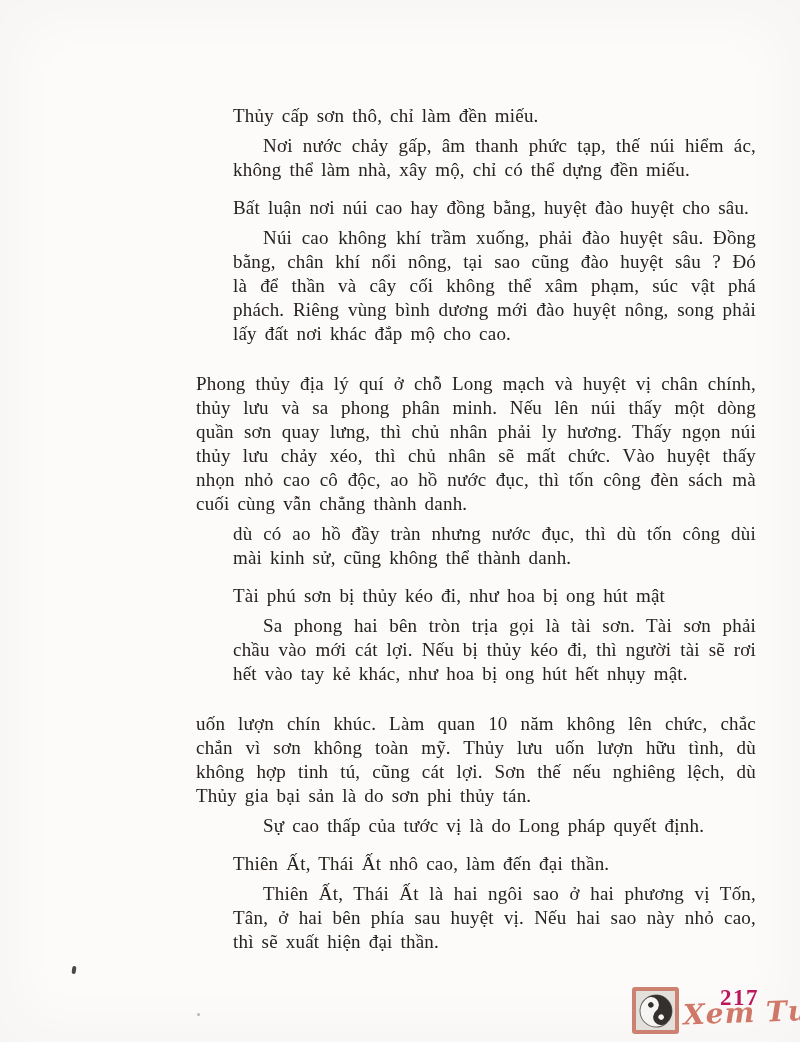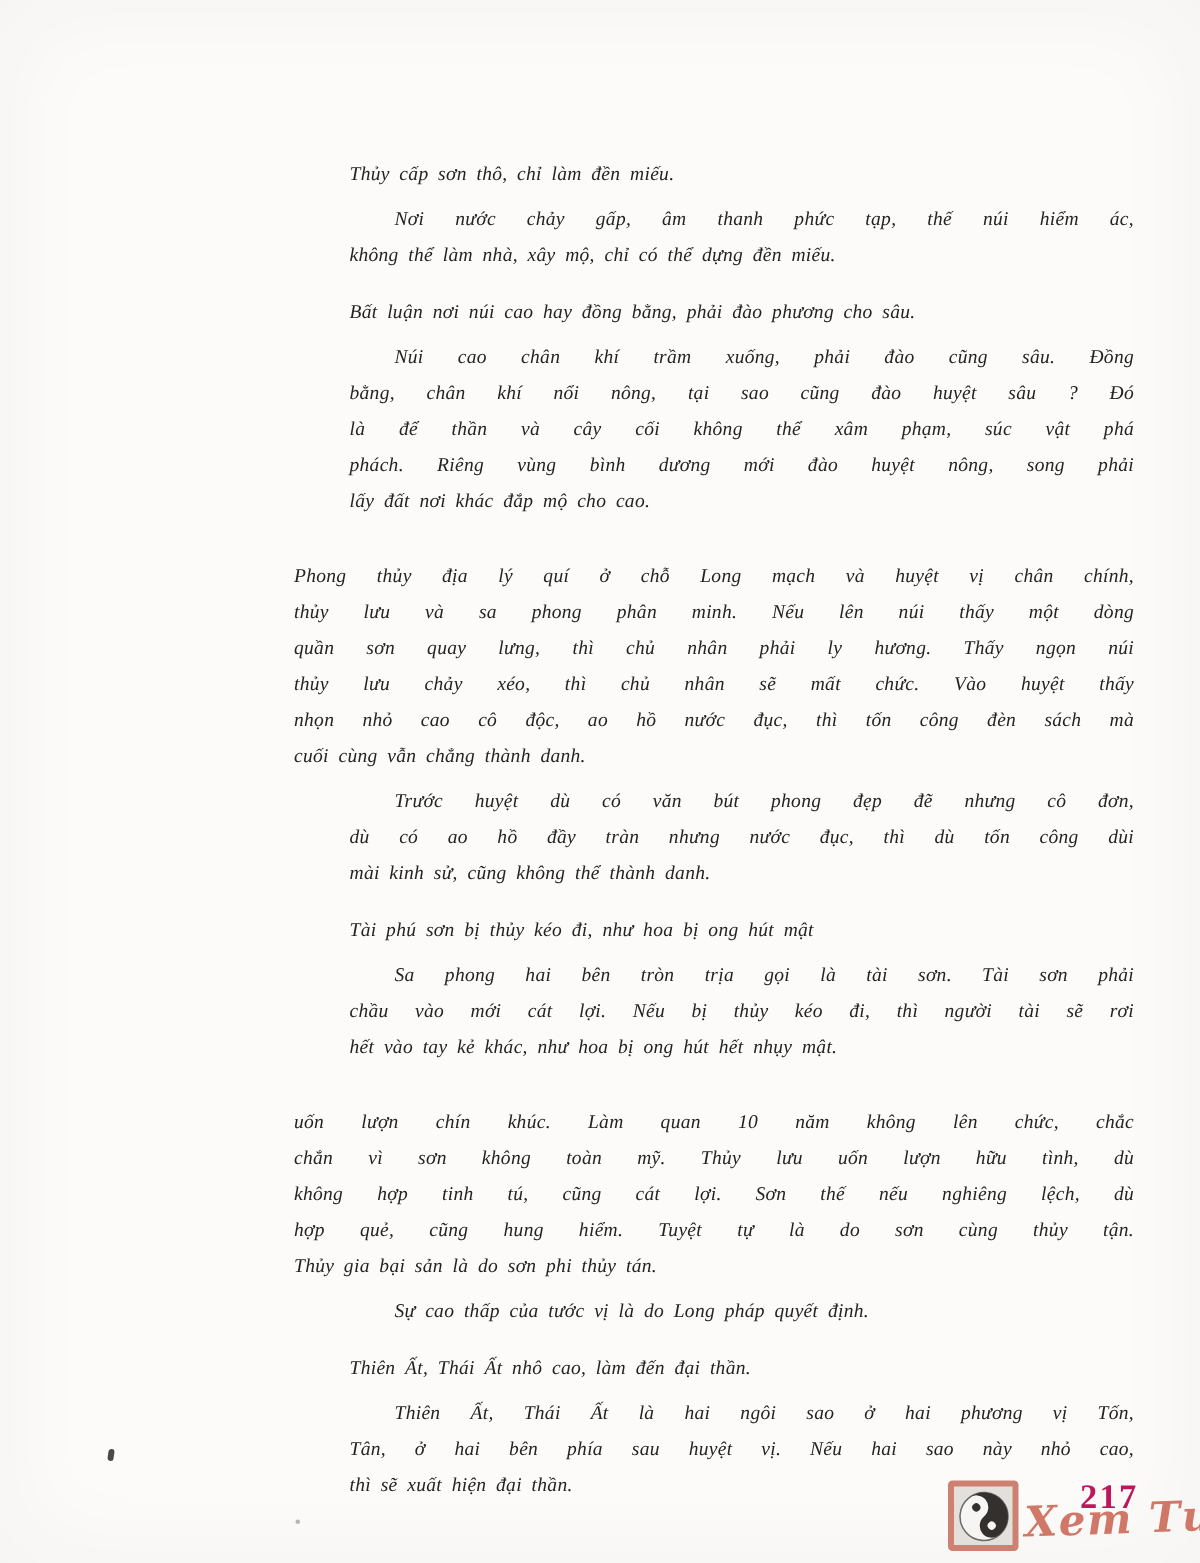--- a/index.html
+++ b/index.html
@@ -23,28 +23,27 @@
   }
 
   .block { margin-top: 13px; }
   .block:first-child { margin-top: 0; }
   .block.explanation { margin-top: 6px; }
   .block.main { margin-top: 26px; }
   .block.statement { margin-top: 14px; }
   .block.statement, .block.explanation { margin-left: 37px; }
 
   .line {
-    font-size: 13px;
+    font-size: 19px;
     line-height: 24px;
     word-spacing: 3px;
     letter-spacing: 0.2px;
     text-align: justify;
     text-align-last: justify;
     text-rendering: optimizeLegibility;
-    font-style: italic;
   }
   .line.last { text-align-last: left; }
   .block.explanation .line.first { text-indent: 30px; }
 
   
   .watermark {
     position: absolute;
     left: 632px;
     top: 987px;
     display: flex;
@@ -113,55 +112,53 @@
 
   <main class="text-col">
       <div class="block statement">
         <div class="line first last">Thủy cấp sơn thô, chỉ làm đền miếu.</div>
       </div>
       <div class="block explanation">
         <div class="line first">Nơi nước chảy gấp, âm thanh phức tạp, thế núi hiểm ác,</div>
         <div class="line last">không thể làm nhà, xây mộ, chỉ có thể dựng đền miếu.</div>
       </div>
       <div class="block statement">
-        <div class="line first last">Bất luận nơi núi cao hay đồng bằng, phải đào phương cho sâu.</div>
+        <div class="line first last">Bất luận nơi núi cao hay đồng bằng, huyệt đào huyệt cho sâu.</div>
       </div>
       <div class="block explanation">
-        <div class="line first">Núi cao chân khí trầm xuống, phải đào cũng sâu. Đồng</div>
+        <div class="line first">Núi cao không khí trầm xuống, phải đào huyệt sâu. Đồng</div>
         <div class="line">bằng, chân khí nổi nông, tại sao cũng đào huyệt sâu ? Đó</div>
         <div class="line">là để thần và cây cối không thể xâm phạm, súc vật phá</div>
         <div class="line">phách. Riêng vùng bình dương mới đào huyệt nông, song phải</div>
         <div class="line last">lấy đất nơi khác đắp mộ cho cao.</div>
       </div>
       <div class="block main">
         <div class="line first">Phong thủy địa lý quí ở chỗ Long mạch và huyệt vị chân chính,</div>
         <div class="line">thủy lưu và sa phong phân minh. Nếu lên núi thấy một dòng</div>
         <div class="line">quần sơn quay lưng, thì chủ nhân phải ly hương. Thấy ngọn núi</div>
         <div class="line">thủy lưu chảy xéo, thì chủ nhân sẽ mất chức. Vào huyệt thấy</div>
         <div class="line">nhọn nhỏ cao cô độc, ao hồ nước đục, thì tốn công đèn sách mà</div>
         <div class="line last">cuối cùng vẫn chẳng thành danh.</div>
       </div>
       <div class="block explanation">
-        <div class="line first">Trước huyệt dù có văn bút phong đẹp đẽ nhưng cô đơn,</div>
         <div class="line">dù có ao hồ đầy tràn nhưng nước đục, thì dù tốn công dùi</div>
         <div class="line last">mài kinh sử, cũng không thể thành danh.</div>
       </div>
       <div class="block statement">
         <div class="line first last">Tài phú sơn bị thủy kéo đi, như hoa bị ong hút mật</div>
       </div>
       <div class="block explanation">
         <div class="line first">Sa phong hai bên tròn trịa gọi là tài sơn. Tài sơn phải</div>
         <div class="line">chầu vào mới cát lợi. Nếu bị thủy kéo đi, thì người tài sẽ rơi</div>
         <div class="line last">hết vào tay kẻ khác, như hoa bị ong hút hết nhụy mật.</div>
       </div>
       <div class="block main">
         <div class="line">uốn lượn chín khúc. Làm quan 10 năm không lên chức, chắc</div>
         <div class="line">chắn vì sơn không toàn mỹ. Thủy lưu uốn lượn hữu tình, dù</div>
         <div class="line">không hợp tinh tú, cũng cát lợi. Sơn thế nếu nghiêng lệch, dù</div>
-        <div class="line">hợp quẻ, cũng hung hiểm. Tuyệt tự là do sơn cùng thủy tận.</div>
         <div class="line last">Thủy gia bại sản là do sơn phi thủy tán.</div>
       </div>
       <div class="block explanation">
         <div class="line first last">Sự cao thấp của tước vị là do Long pháp quyết định.</div>
       </div>
       <div class="block statement">
         <div class="line first last">Thiên Ất, Thái Ất nhô cao, làm đến đại thần.</div>
       </div>
       <div class="block explanation">
         <div class="line first">Thiên Ất, Thái Ất là hai ngôi sao ở hai phương vị Tốn,</div>

